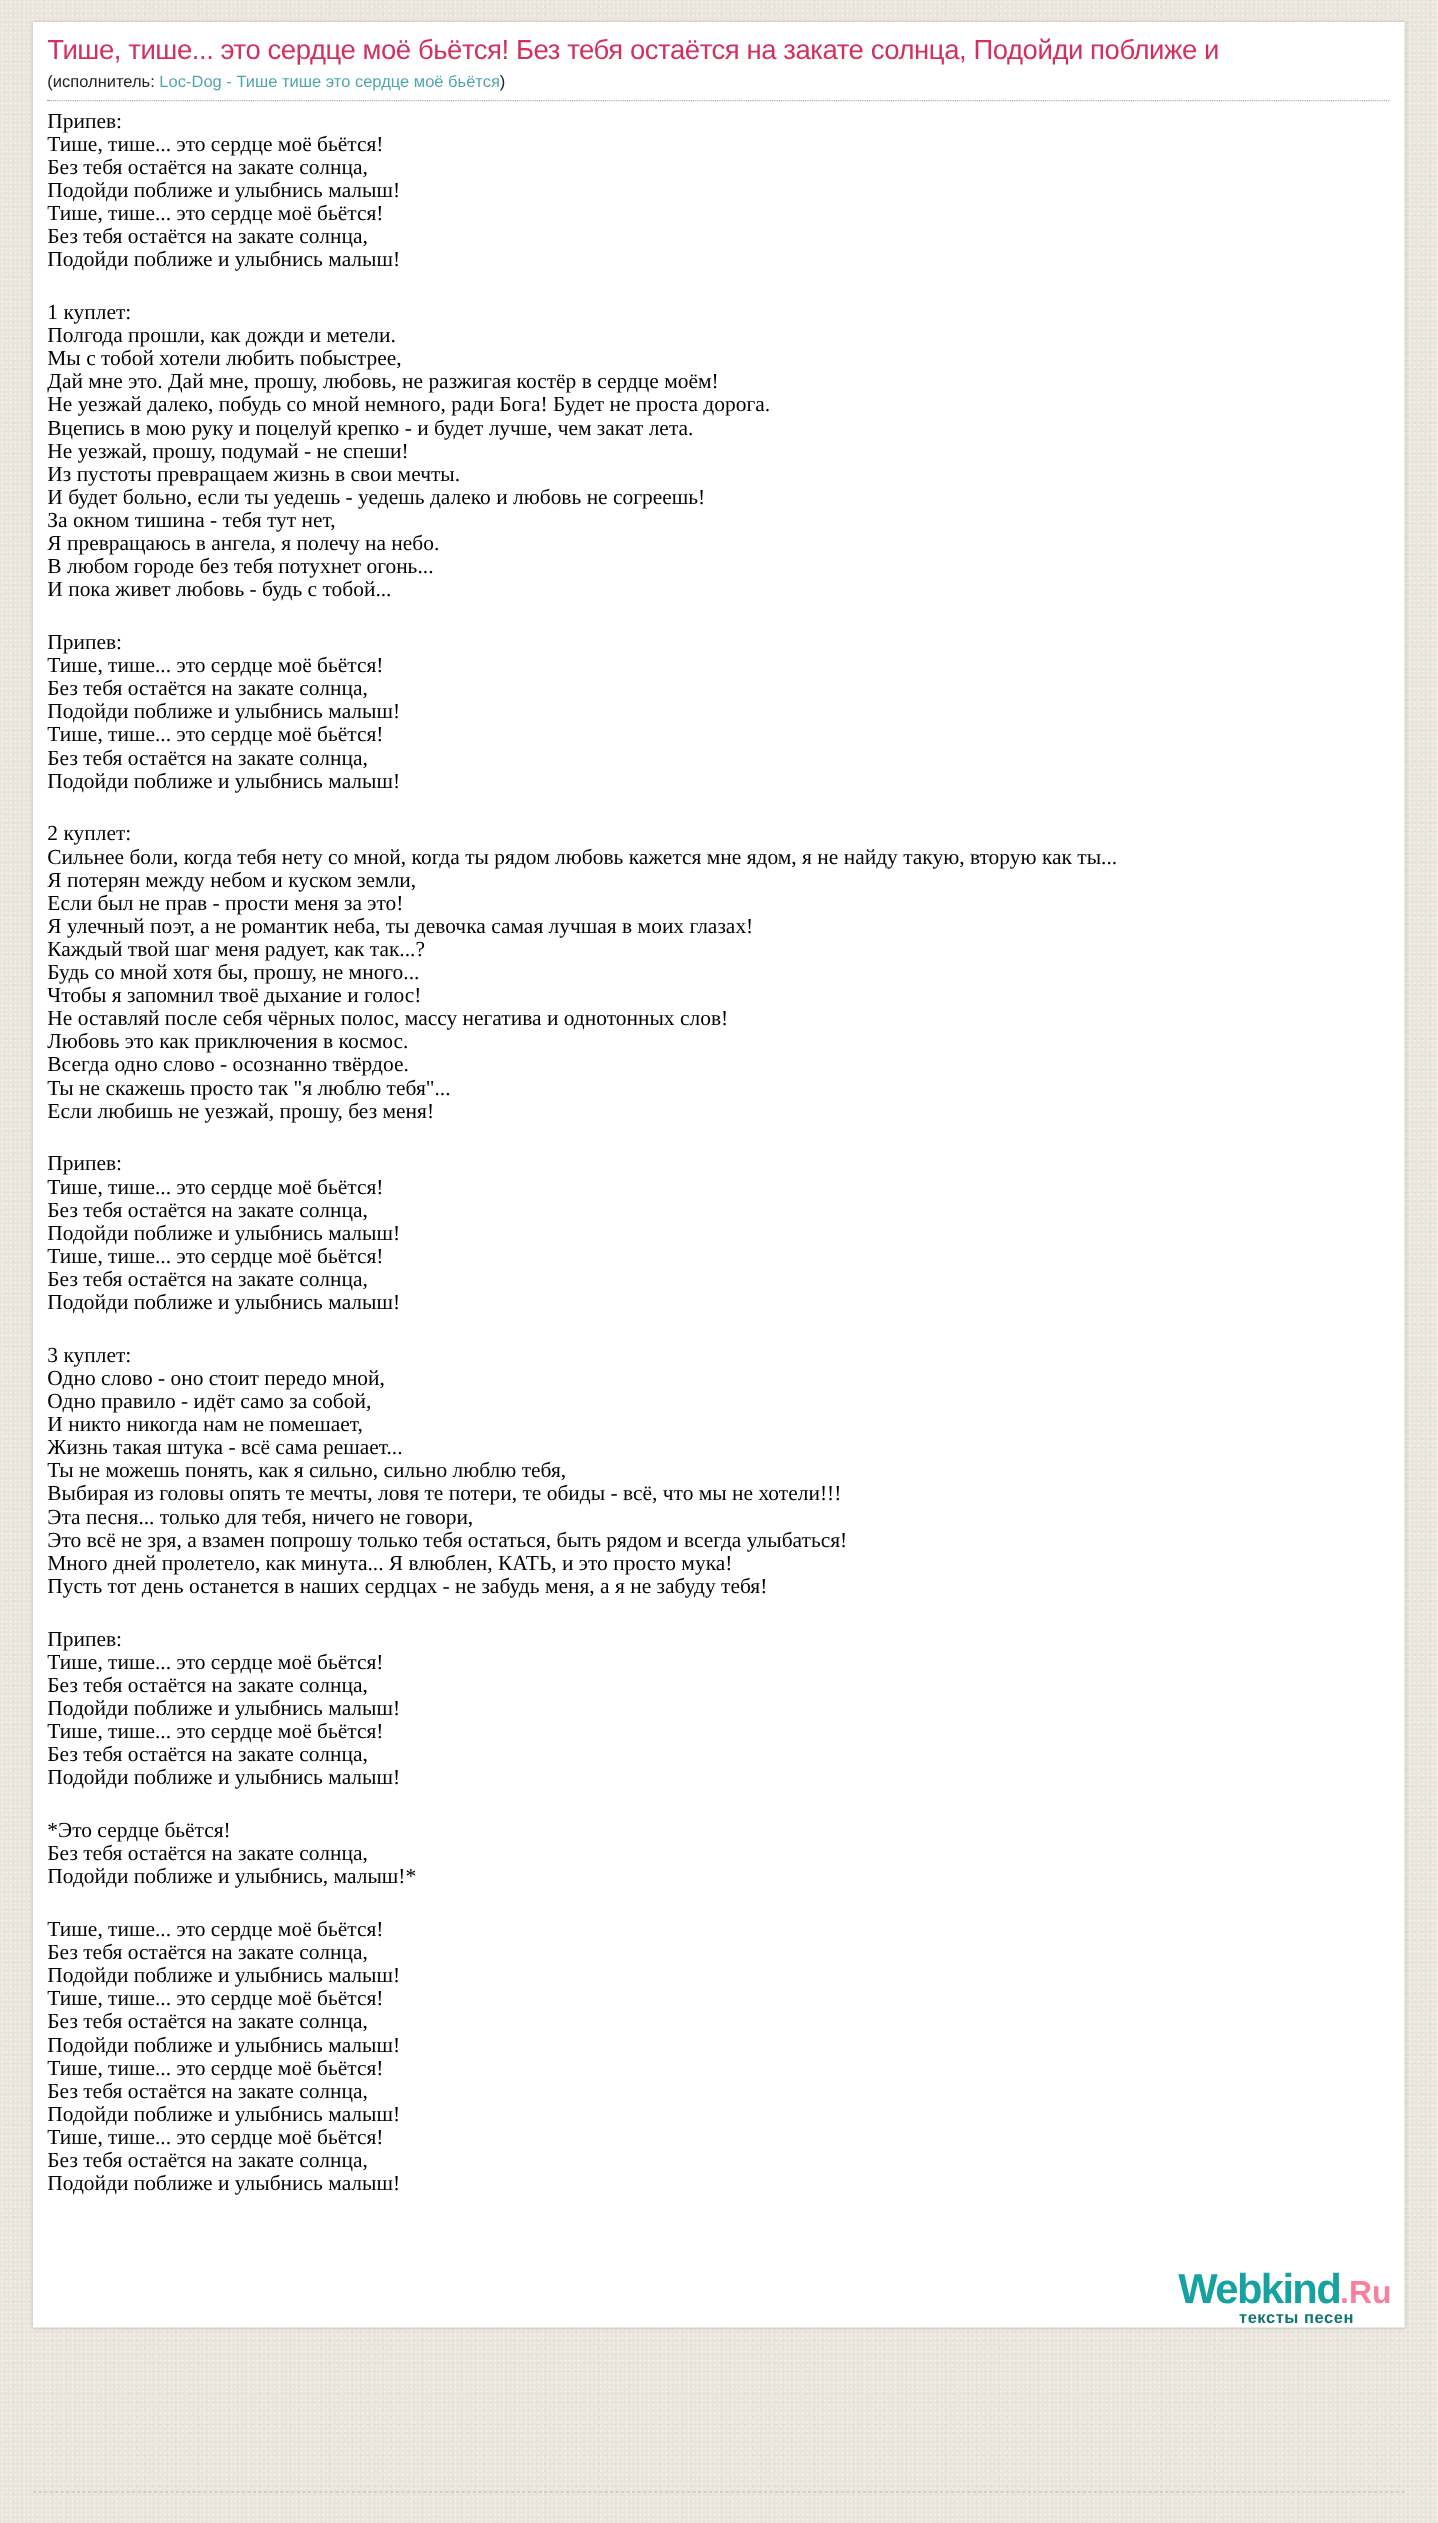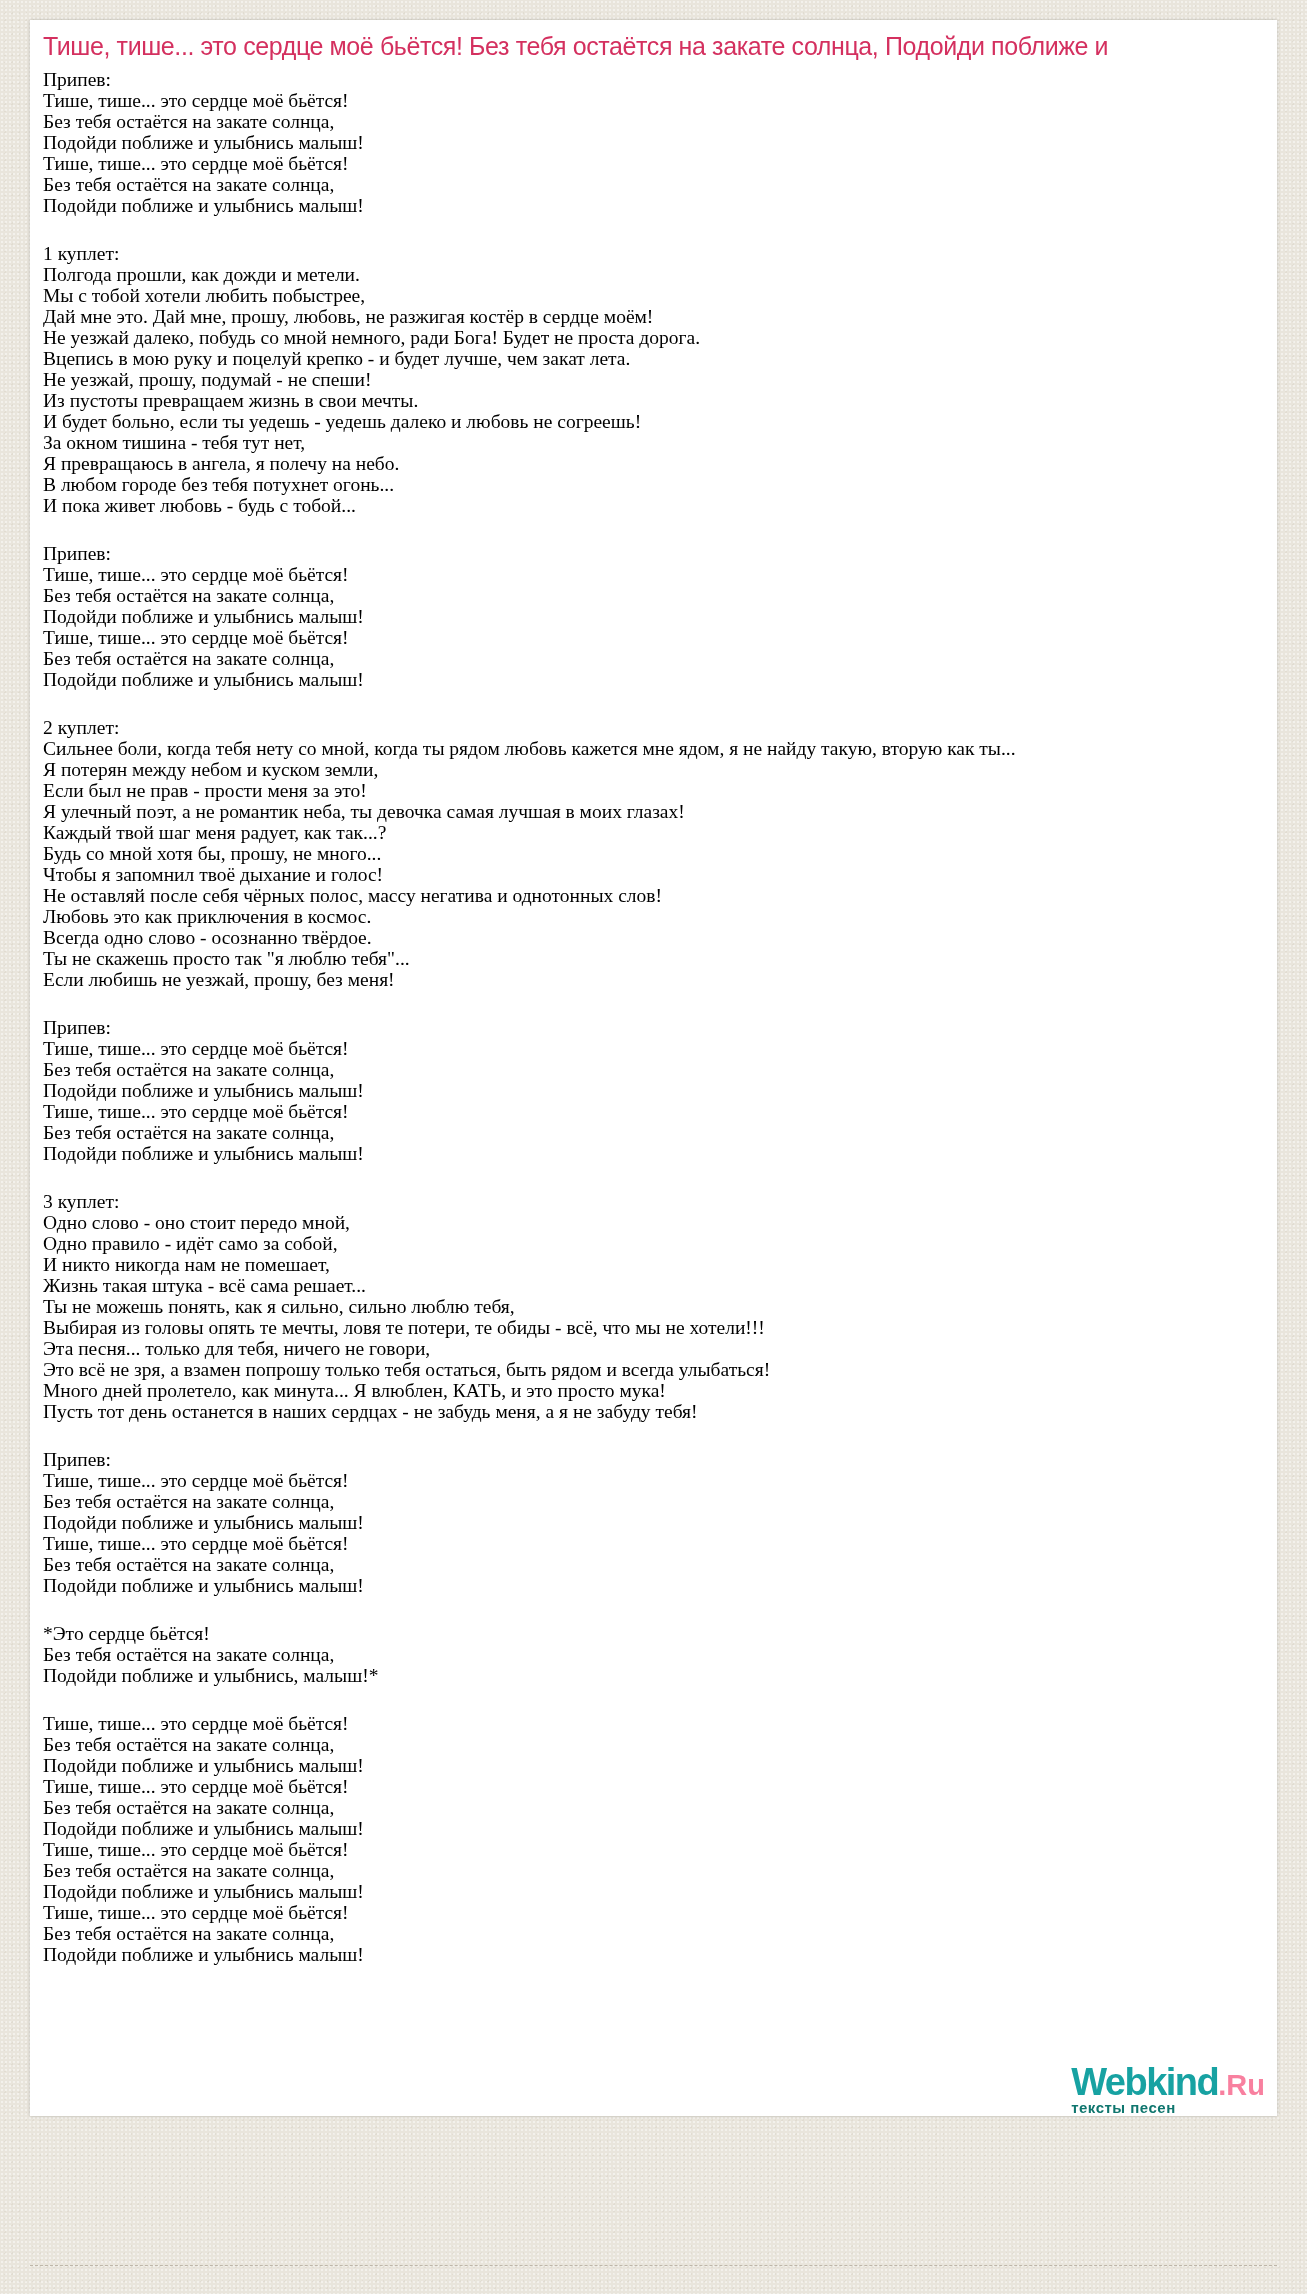--- a/index.html
+++ b/index.html
@@ -63,20 +63,21 @@
   .lyric-section {
     margin: 0 0 27px 0;
   }
   .lyric-section:last-child {
     margin-bottom: 0;
   }
   .logo {
     position: absolute;
     right: 12px;
     bottom: 1px;
+    text-align: right;
     line-height: 1;
     cursor: pointer;
   }
   .logo-row {
     white-space: nowrap;
   }
   .logo-main {
     font-family: "Liberation Sans", sans-serif;
     font-weight: bold;
     font-size: 38px;
@@ -106,20 +107,21 @@
     border-top: 1px dashed #bdb6a8;
   }
 </style>
 </head>
 <body>
 
 <div class="card">
 
   <h1 class="page-title">Тише, тише... это сердце моё бьётся! Без тебя остаётся на закате солнца, Подойди поближе и</h1>
 
+  <div class="artist-line"><span>(исполнитель: </span><a>Loc-Dog - Тише тише это сердце моё бьётся</a><span>)</span></div>
 
   <div class="lyrics">
       <p class="lyric-section">Припев:<br>Тише, тише... это сердце моё бьётся!<br>Без тебя остаётся на закате солнца,<br>Подойди поближе и улыбнись малыш!<br>Тише, тише... это сердце моё бьётся!<br>Без тебя остаётся на закате солнца,<br>Подойди поближе и улыбнись малыш!</p>
       <p class="lyric-section">1 куплет:<br>Полгода прошли, как дожди и метели.<br>Мы с тобой хотели любить побыстрее,<br>Дай мне это. Дай мне, прошу, любовь, не разжигая костёр в сердце моём!<br>Не уезжай далеко, побудь со мной немного, ради Бога! Будет не проста дорога.<br>Вцепись в мою руку и поцелуй крепко - и будет лучше, чем закат лета.<br>Не уезжай, прошу, подумай - не спеши!<br>Из пустоты превращаем жизнь в свои мечты.<br>И будет больно, если ты уедешь - уедешь далеко и любовь не согреешь!<br>За окном тишина - тебя тут нет,<br>Я превращаюсь в ангела, я полечу на небо.<br>В любом городе без тебя потухнет огонь...<br>И пока живет любовь - будь с тобой...</p>
       <p class="lyric-section">Припев:<br>Тише, тише... это сердце моё бьётся!<br>Без тебя остаётся на закате солнца,<br>Подойди поближе и улыбнись малыш!<br>Тише, тише... это сердце моё бьётся!<br>Без тебя остаётся на закате солнца,<br>Подойди поближе и улыбнись малыш!</p>
       <p class="lyric-section">2 куплет:<br>Сильнее боли, когда тебя нету со мной, когда ты рядом любовь кажется мне ядом, я не найду такую, вторую как ты...<br>Я потерян между небом и куском земли,<br>Если был не прав - прости меня за это!<br>Я улечный поэт, а не романтик неба, ты девочка самая лучшая в моих глазах!<br>Каждый твой шаг меня радует, как так...?<br>Будь со мной хотя бы, прошу, не много...<br>Чтобы я запомнил твоё дыхание и голос!<br>Не оставляй после себя чёрных полос, массу негатива и однотонных слов!<br>Любовь это как приключения в космос.<br>Всегда одно слово - осознанно твёрдое.<br>Ты не скажешь просто так "я люблю тебя"...<br>Если любишь не уезжай, прошу, без меня!</p>
       <p class="lyric-section">Припев:<br>Тише, тише... это сердце моё бьётся!<br>Без тебя остаётся на закате солнца,<br>Подойди поближе и улыбнись малыш!<br>Тише, тише... это сердце моё бьётся!<br>Без тебя остаётся на закате солнца,<br>Подойди поближе и улыбнись малыш!</p>
       <p class="lyric-section">3 куплет:<br>Одно слово - оно стоит передо мной,<br>Одно правило - идёт само за собой,<br>И никто никогда нам не помешает,<br>Жизнь такая штука - всё сама решает...<br>Ты не можешь понять, как я сильно, сильно люблю тебя,<br>Выбирая из головы опять те мечты, ловя те потери, те обиды - всё, что мы не хотели!!!<br>Эта песня... только для тебя, ничего не говори,<br>Это всё не зря, а взамен попрошу только тебя остаться, быть рядом и всегда улыбаться!<br>Много дней пролетело, как минута... Я влюблен, КАТЬ, и это просто мука!<br>Пусть тот день останется в наших сердцах - не забудь меня, а я не забуду тебя!</p>
       <p class="lyric-section">Припев:<br>Тише, тише... это сердце моё бьётся!<br>Без тебя остаётся на закате солнца,<br>Подойди поближе и улыбнись малыш!<br>Тише, тише... это сердце моё бьётся!<br>Без тебя остаётся на закате солнца,<br>Подойди поближе и улыбнись малыш!</p>
       <p class="lyric-section">*Это сердце бьётся!<br>Без тебя остаётся на закате солнца,<br>Подойди поближе и улыбнись, малыш!*</p>

